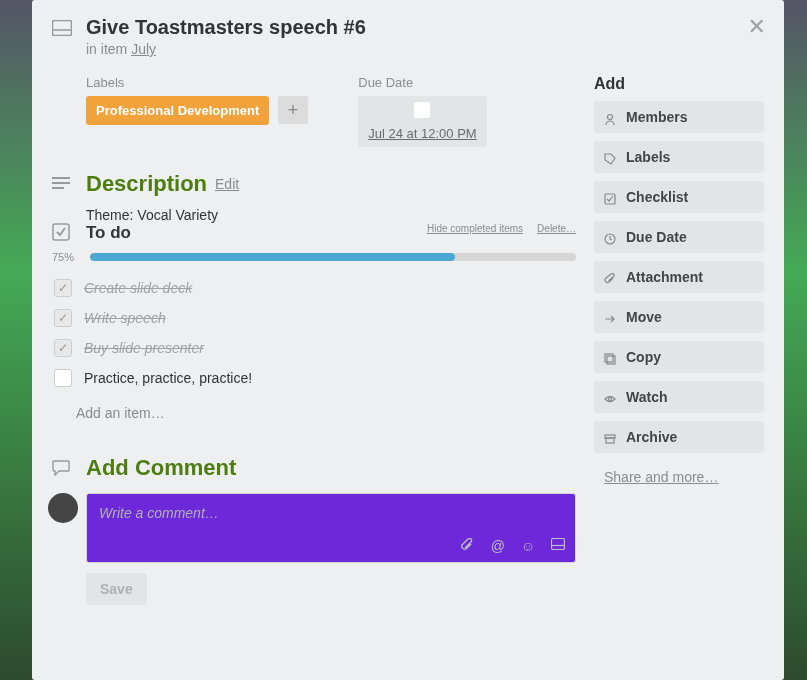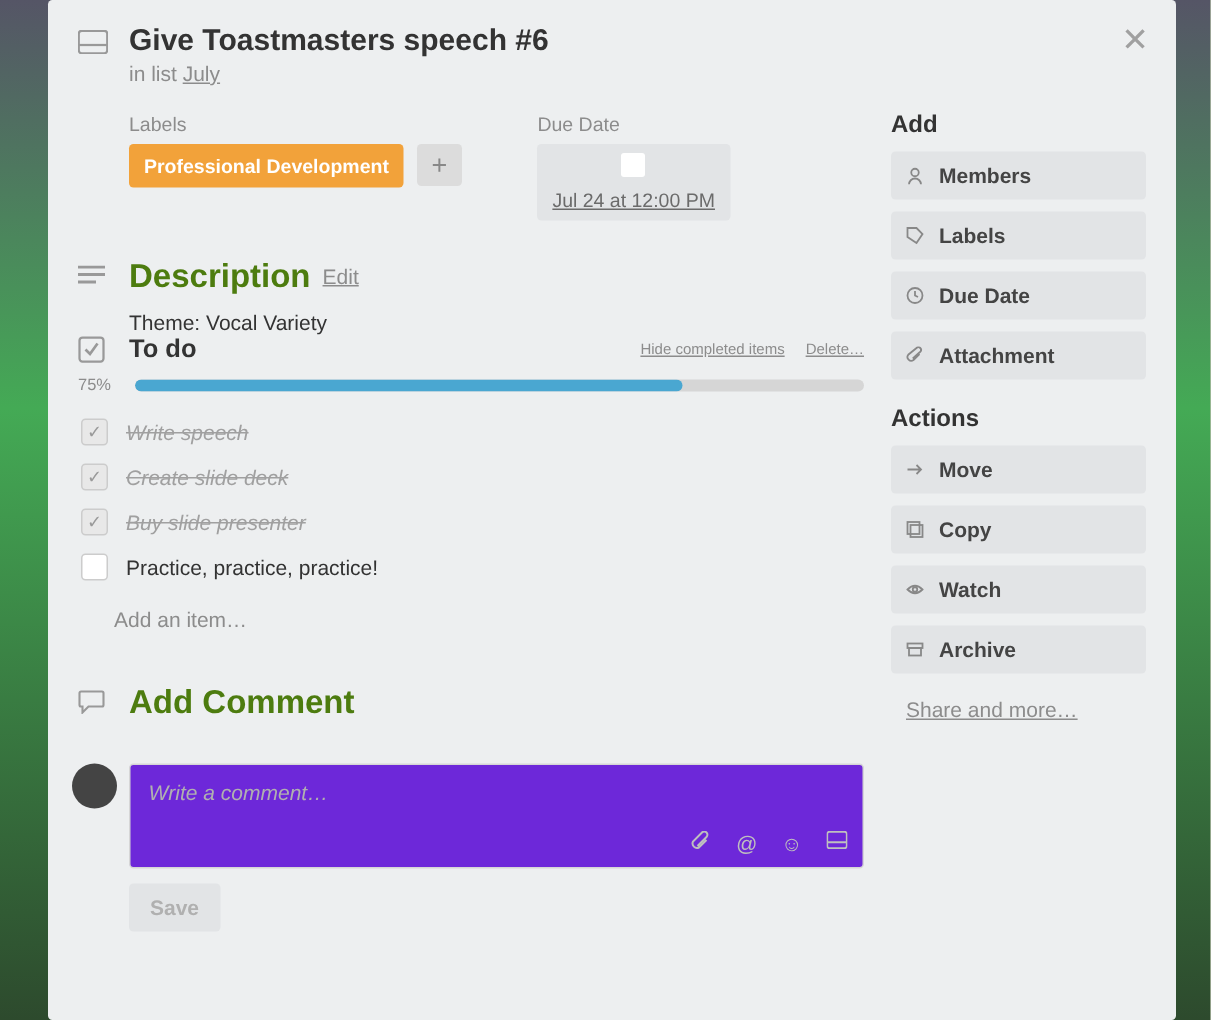--- a/index.html
+++ b/index.html
@@ -144,21 +144,21 @@
     color: #8c8c8c;
     text-decoration: underline;
     margin-left: 8px;
   }
   .desc-body {
     font-size: 14px;
     color: #333;
   }
   .todo-head {
     display: flex;
-    align-items: center;
+    align-items: flex-start;
     margin-left: -34px;
     margin-bottom: 8px;
   }
   .todo-head .icon { width:24px; margin-right:10px; color:#999; }
   .todo-head h3 { font-size:17px; font-weight:700; color:#333; flex:0 0 auto; }
   .todo-head .spacer { flex:1; }
   .todo-head .link { font-size:10px; color:#8c8c8c; text-decoration:underline; margin-left:14px; white-space:nowrap; }
   .progress-row {
     display:flex;
     align-items:center;
@@ -285,21 +285,21 @@
     border:none;
     width:100%;
     text-align:left;
     padding:8px 10px;
     border-radius:3px;
     font-size:14px;
     font-weight:600;
     color:#444;
     margin-bottom:8px;
     display:flex;
-    align-items:center;
+    align-items:flex-end;
     gap:8px;
     cursor:pointer;
   }
   .side-btn .sicon {
     width:14px;
     color:#888;
     display:inline-flex;
   }
   .share-link {
     font-size:14px;
@@ -322,21 +322,21 @@
   <div class="header-row">
     <span class="header-icon">
       <svg width="20" height="16" viewBox="0 0 20 16">
           <rect x="0.5" y="0.5" width="19" height="15" rx="2" fill="none" stroke="#999" stroke-width="1.5"></rect>
           <line x1="0.5" y1="10" x2="19.5" y2="10" stroke="#999" stroke-width="1.5"></line>
         </svg>
     </span>
     <h2 class="card-title">Give Toastmasters speech #6</h2>
   </div>
   <div class="inlist">
-    <span>in list </span><a class="listname">July</a>
+    <span>in item </span><a class="listname">July</a>
   </div>
 
   <div class="columns">
     <div class="main-col">
 
       <div class="labels-due-row">
         <div>
           <div class="section-label">Labels</div>
           <span class="label-pill">Professional Development</span>
           <span class="label-add">+</span>
@@ -378,37 +378,37 @@
 
       <div class="progress-row">
         <span class="pct">75%</span>
         <div class="bar">
           <div class="bar-fill" style="width:75%"></div>
         </div>
       </div>
 
       <div class="check-item">
         <span class="cbox done"></span>
-        <span class="citem-text done">Write speech</span>
+        <span class="citem-text done">Create slide deck</span>
       </div>
       <div class="check-item">
         <span class="cbox done"></span>
-        <span class="citem-text done">Create slide deck</span>
+        <span class="citem-text done">Write speech</span>
       </div>
       <div class="check-item">
         <span class="cbox done"></span>
         <span class="citem-text done">Buy slide presenter</span>
       </div>
       <div class="check-item">
         <span class="cbox"></span>
         <span class="citem-text">Practice, practice, practice!</span>
       </div>
       <div class="add-item">Add an item…</div>
 
-      <div class="section-head" style="margin-bottom:28px;">
+      <div class="section-head" style="margin-bottom:12px;">
         <span class="icon">
           <svg width="18" height="16" viewBox="0 0 18 16">
               <path d="M2 1 h14 a1 1 0 0 1 1 1 v8 a1 1 0 0 1 -1 1 h-9 l-4 4 v-4 h-1 a1 1 0 0 1 -1 -1 v-8 a1 1 0 0 1 1 -1 z" fill="none" stroke="#999" stroke-width="1.4"></path>
             </svg>
         </span>
         <h3>Add Comment</h3>
       </div>
 
       <div class="comment-wrap">
         <div class="avatar"></div>
@@ -451,36 +451,44 @@
         <span class="sicon">
             <svg width="12" height="12" viewBox="0 0 12 12">
               <path d="M1 1 L7 1 L11 5 L7 11 L1 7 Z" fill="none" stroke="#888" stroke-width="1.2"></path>
             </svg>
           </span>
         <span>Labels</span>
       </button>
       <button class="side-btn">
         <span class="sicon">
             <svg width="12" height="12" viewBox="0 0 12 12">
+              <rect x="1" y="1" width="10" height="10" rx="1" fill="none" stroke="#888" stroke-width="1.2"></rect>
+              <path d="M3 6 L5 8 L9 3" fill="none" stroke="#888" stroke-width="1.2"></path>
+            </svg>
+          </span>
+        <span>Checklist</span>
+      </button>
+      <button class="side-btn">
+        <span class="sicon">
+            <svg width="12" height="12" viewBox="0 0 12 12">
               <circle cx="6" cy="6" r="5" fill="none" stroke="#888" stroke-width="1.2"></circle>
               <path d="M6 3 V6 L8 7" fill="none" stroke="#888" stroke-width="1.2"></path>
             </svg>
           </span>
         <span>Due Date</span>
       </button>
       <button class="side-btn">
         <span class="sicon">
             <svg width="12" height="12" viewBox="0 0 12 12">
               <path d="M9 5 L5 9 a2.5 2.5 0 0 1 -3.5 -3.5 L7 1 a1.7 1.7 0 0 1 2.5 2.5 L4.5 8" fill="none" stroke="#888" stroke-width="1.2"></path>
             </svg>
           </span>
         <span>Attachment</span>
       </button>
 
-      <div class="side-heading" style="margin-top:18px;">Actions</div>
 
       <button class="side-btn">
         <span class="sicon">
             <svg width="12" height="12" viewBox="0 0 12 12">
               <path d="M1 6 H10 M7 3 L10 6 L7 9" fill="none" stroke="#888" stroke-width="1.2"></path>
             </svg>
           </span>
         <span>Move</span>
       </button>
       <button class="side-btn">

